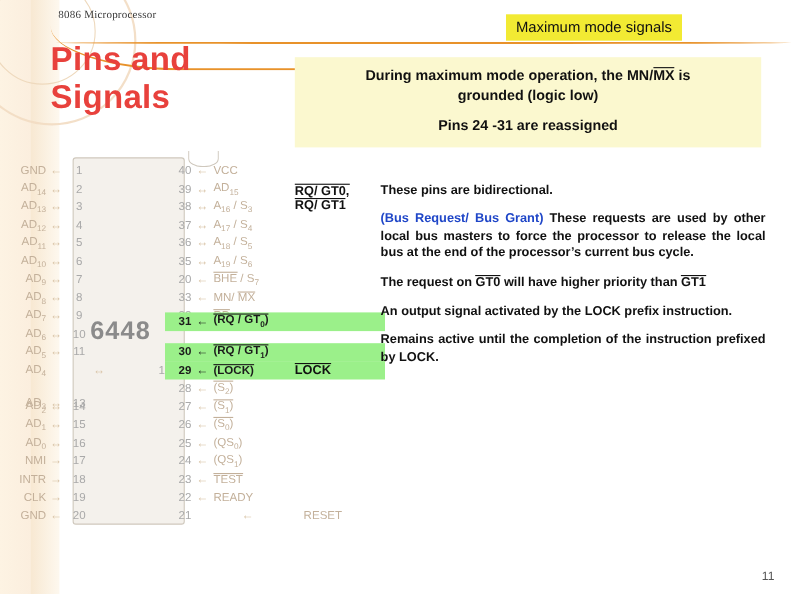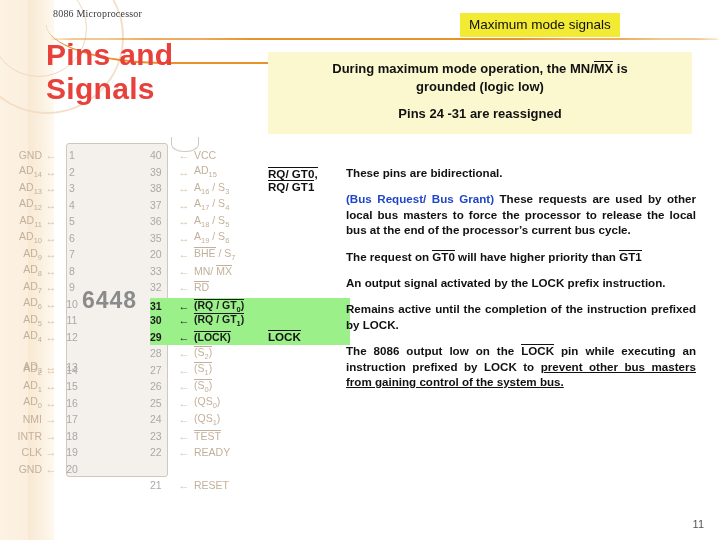--- a/index.html
+++ b/index.html
@@ -158,21 +158,21 @@
     align-items: center;
     font-size: 10.5px;
     color: #b8a99a;
     white-space: nowrap;
   }
   .pin-left { left: 2px; width: 164px; }
   .pin-left .sig { width: 40px; text-align: right; color: #c3b09a; }
   .pin-left .arrow { width: 18px; text-align: center; color: #d8c3a6; font-size: 11px; }
   .pin-left .num { width: 24px; text-align: center; color: #a9a9a9; }
   .pin-right { left: 150px; width: 200px; }
-  .pin-right .num { width: 24px; text-align: left; color: #a9a9a9; }
+  .pin-right .num { width: 24px; text-align: right; color: #a9a9a9; }
   .pin-right .arrow { width: 20px; text-align: center; color: #d8c3a6; font-size: 11px; }
   .pin-right .sig { color: #c3b09a; }
   .hl {
     background: #9bf08a;
   }
   .hl .num, .hl .arrow, .hl .sig { color: #1b1b1b; font-weight: bold; }
   .pin-right.hl { padding-left: 0; }
   .sub { font-size: 7.5px; vertical-align: sub; }
   .obar { border-top: 1px solid currentColor; display: inline-block; line-height: 1.02; }
 
@@ -284,21 +284,21 @@
       <div class="pin-row pin-left" style="top: 152.5px;">
         <span class="sig">AD<span class="sub">6</span></span>
         <span class="arrow">↔</span>
         <span class="num">10</span>
       </div>
       <div class="pin-row pin-left" style="top: 169px;">
         <span class="sig">AD<span class="sub">5</span></span>
         <span class="arrow">↔</span>
         <span class="num">11</span>
       </div>
-      <div class="pin-row pin-left" style="top: 185.5px;">
+      <div class="pin-row pin-left" style="top: 185.5px; gap: 39px;">
         <span class="sig">AD<span class="sub">4</span></span>
         <span class="arrow">↔</span>
         <span class="num">12</span>
       </div>
       <div class="pin-row pin-left" style="top: 216px;">
         <span class="sig">AD<span class="sub">3</span></span>
         <span class="arrow">↔</span>
         <span class="num">13</span>
       </div>
       <div class="pin-row pin-left" style="top: 218.5px;">
@@ -376,21 +376,21 @@
       <div class="pin-row pin-right" style="top: 119.5px;">
         <span class="num">33</span>
         <span class="arrow">←</span>
         <span class="sig">MN/ <span class="obar">MX</span></span>
       </div>
       <div class="pin-row pin-right" style="top: 136px;">
         <span class="num">32</span>
         <span class="arrow">←</span>
         <span class="sig"><span class="obar">RD</span></span>
       </div>
-      <div class="pin-row pin-right hl" style="top: 155px;">
+      <div class="pin-row pin-right hl" style="top: 141px;">
         <span class="num">31</span>
         <span class="arrow">←</span>
         <span class="sig"><span class="obar">(RQ / GT<span class="sub">0</span>)</span></span>
       </div>
       <div class="pin-row pin-right hl" style="top: 169px;">
         <span class="num">30</span>
         <span class="arrow">←</span>
         <span class="sig"><span class="obar">(RQ / GT<span class="sub">1</span>)</span></span>
       </div>
       <div class="pin-row pin-right hl" style="top: 185.5px;">
@@ -426,21 +426,21 @@
       <div class="pin-row pin-right" style="top: 284.5px;">
         <span class="num">23</span>
         <span class="arrow">←</span>
         <span class="sig"><span class="obar">TEST</span></span>
       </div>
       <div class="pin-row pin-right" style="top: 301px;">
         <span class="num">22</span>
         <span class="arrow">←</span>
         <span class="sig">READY</span>
       </div>
-      <div class="pin-row pin-right" style="top: 334px;">
+      <div class="pin-row pin-right" style="top: 318px; gap: 41px;">
         <span class="num">21</span>
         <span class="arrow">←</span>
         <span class="sig">RESET</span>
       </div>
     </div>
 </div>
 
 <div class="sidelabel sl-rq">
   <div><span class="obar">RQ/ GT0,</span></div>
   <div><span class="obar">RQ/ GT1</span></div>
@@ -452,18 +452,15 @@
 <div class="desc">
   <p>These pins are bidirectional.</p>
   <p>
     <span class="blue">(Bus Request/ Bus Grant)</span><span> These requests are used by other local bus masters to force the processor to release the local bus at the end of the processor’s current bus cycle.</span>
   </p>
   <p>
     <span>The request on </span><span class="obar">GT0</span><span> will have higher priority than </span><span class="obar">GT1</span>
   </p>
   <p>An output signal activated by the LOCK prefix instruction.</p>
   <p>Remains active until the completion of the instruction prefixed by LOCK.</p>
-  <p>
-    <span>The 8086 output low on the </span><span class="obar">LOCK</span><span> pin while executing an instruction prefixed by LOCK to </span><span class="underline-txt">prevent other bus masters from gaining control of the system bus.</span>
-  </p>
 </div>
 
 <div class="page-num">11</div>
 
 </body></html>

